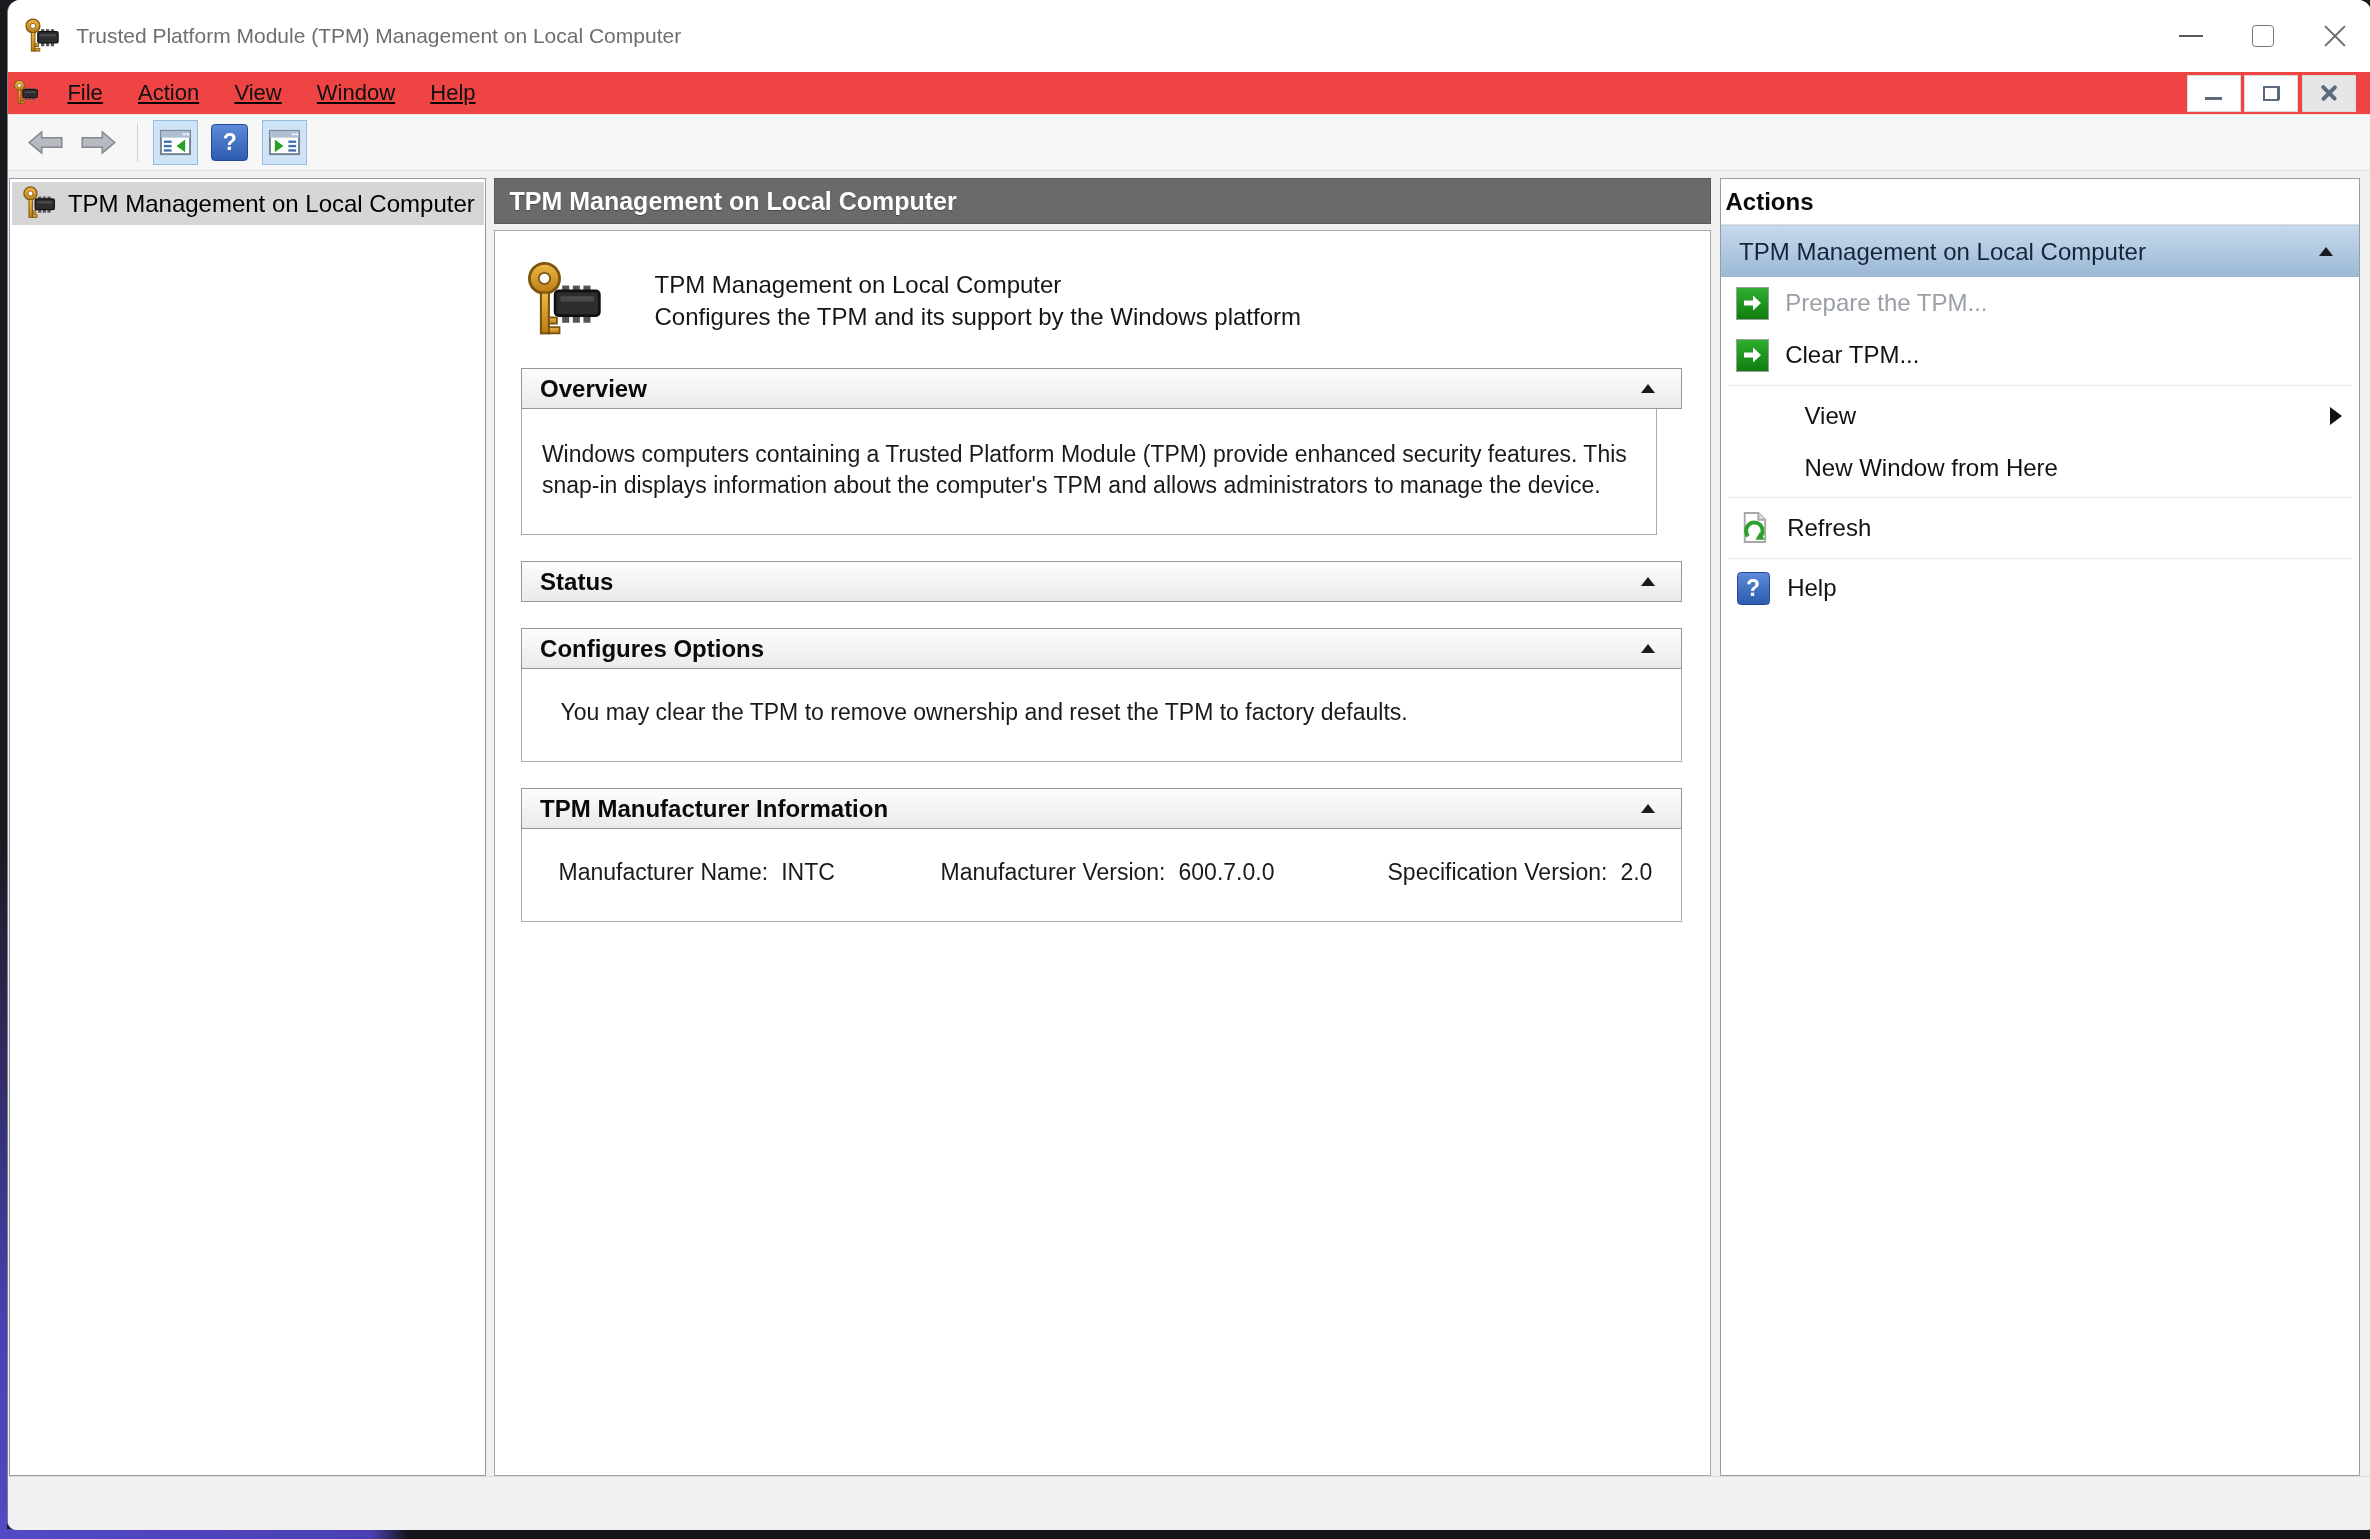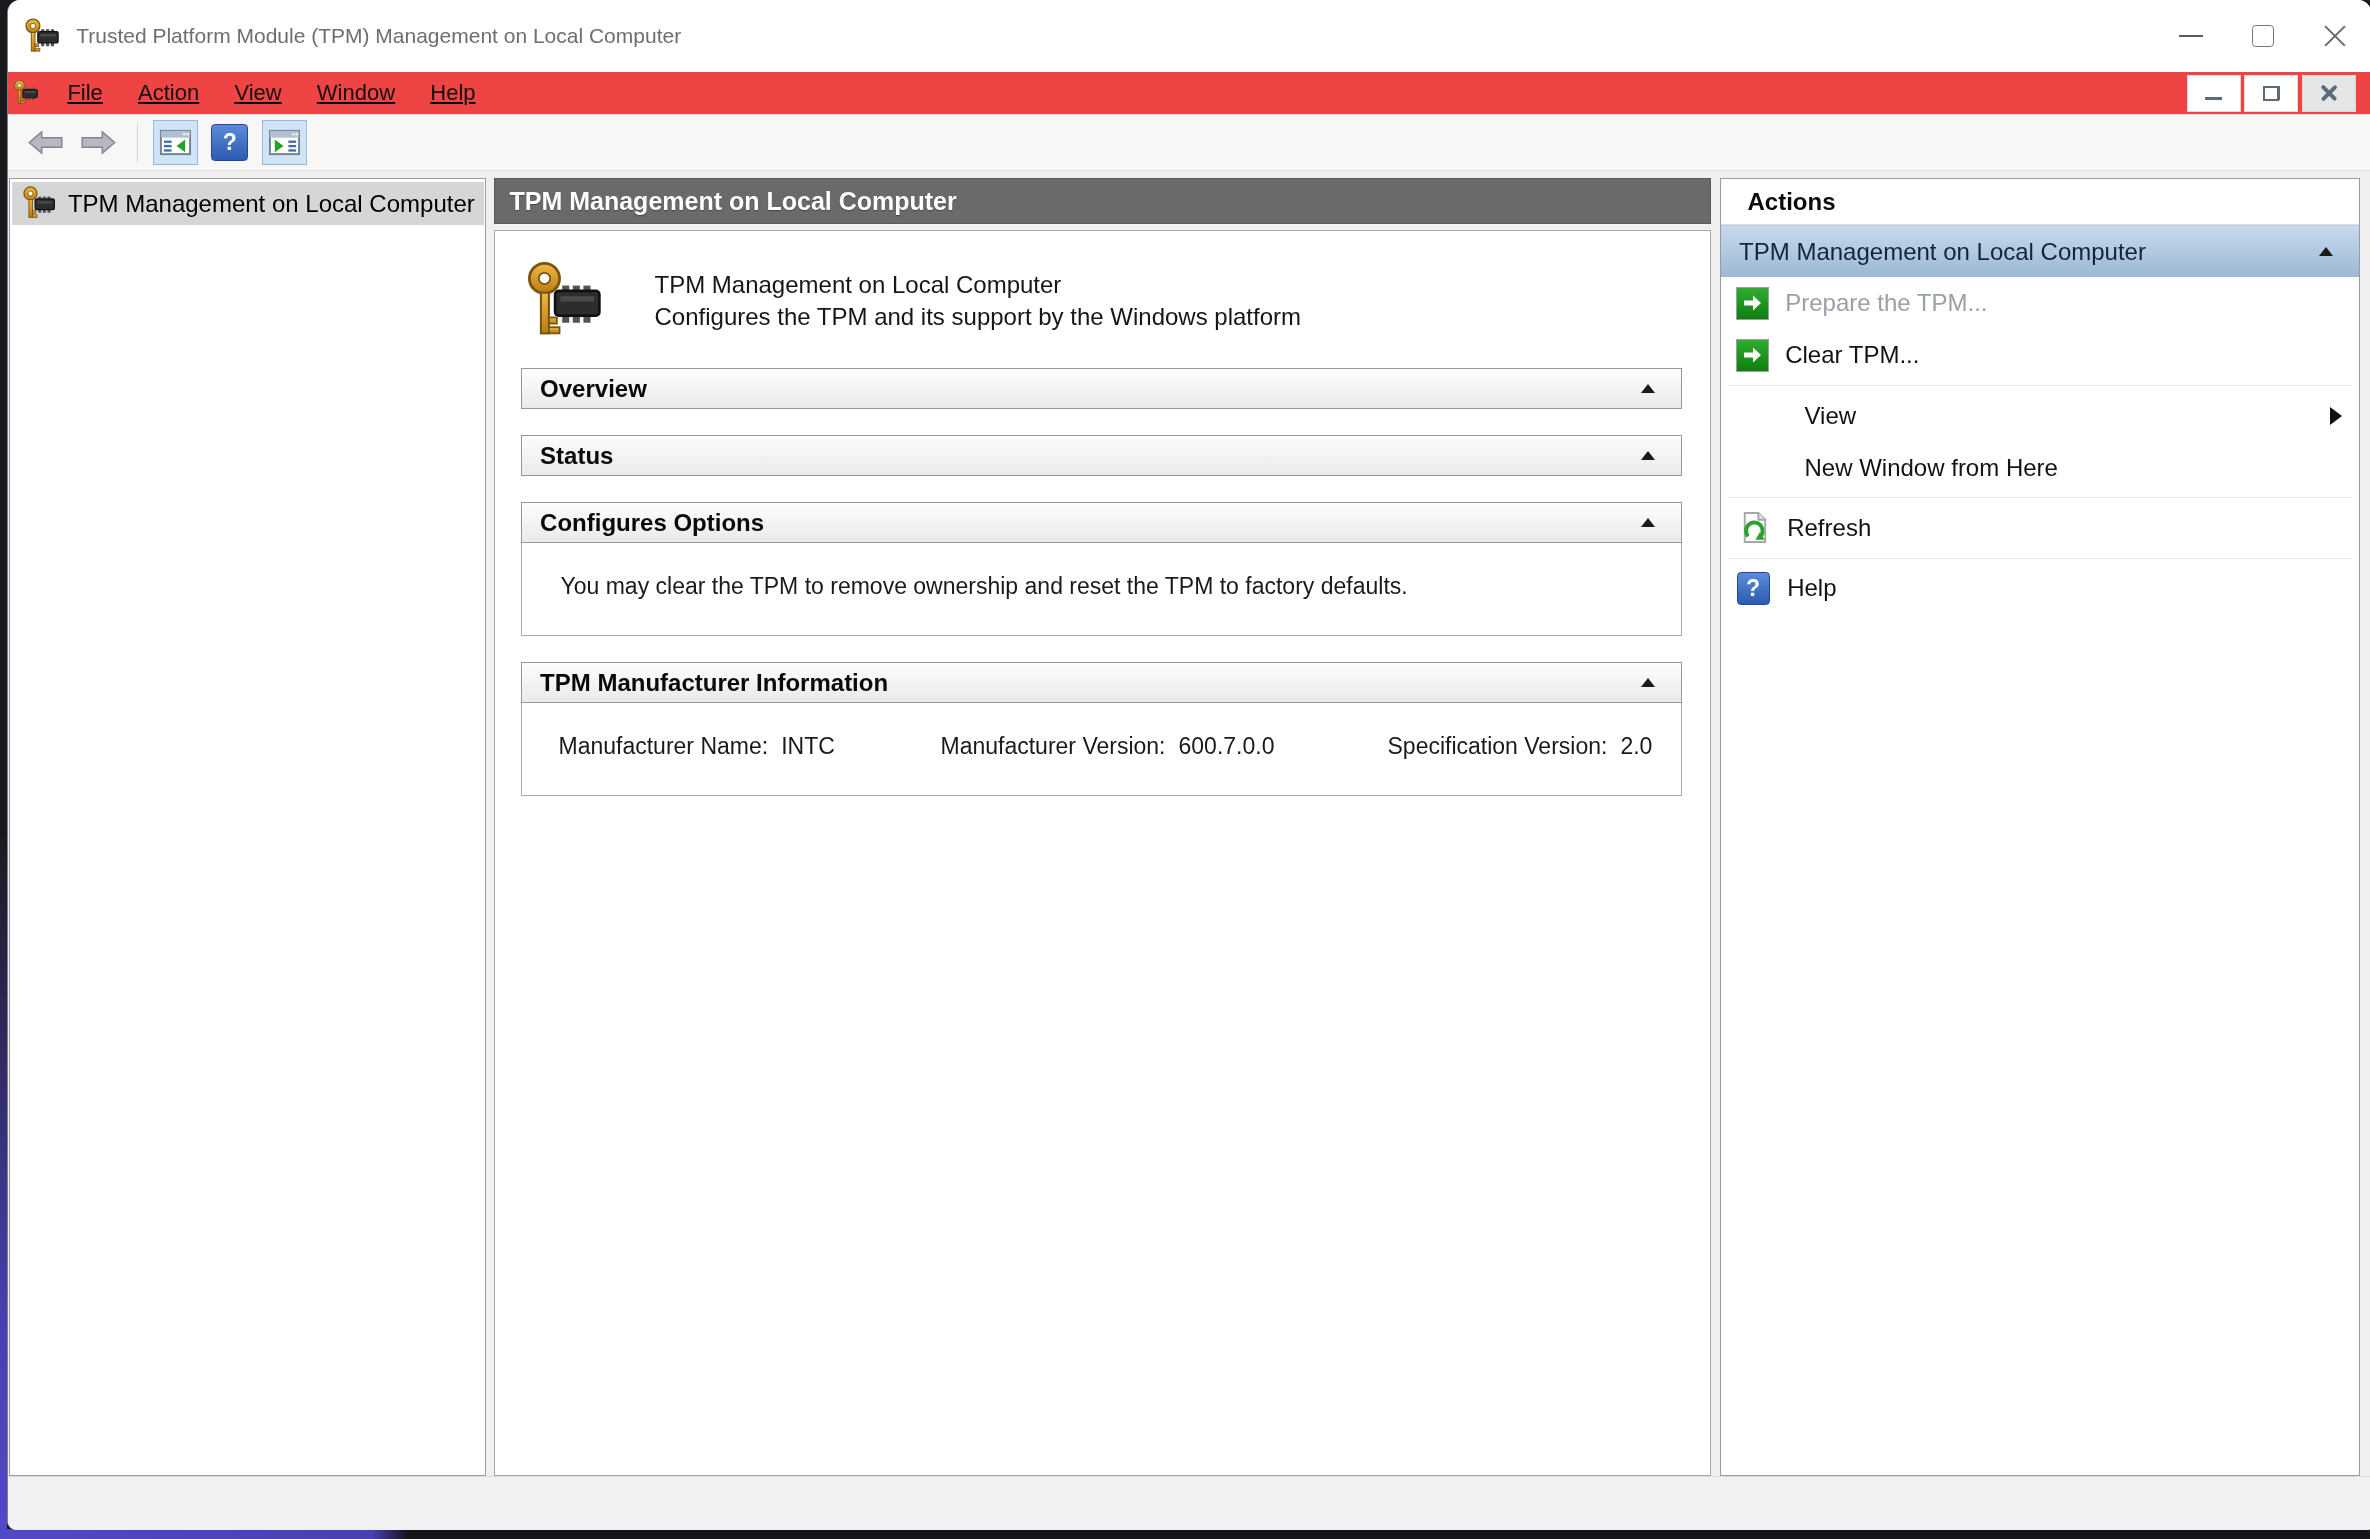--- a/index.html
+++ b/index.html
@@ -83,21 +83,21 @@
   .section-body { border:0.9px solid #ababab; border-top:none; background:#fff; font-size:23px; color:#1a1a1a; }
   .body-overview { padding:30px 20.4px 33px 20.4px; line-height:31px; max-width:1136px; }
   .body-status   { padding:28px 24px 33px 28px; }
   .body-options  { padding:30px 24px 35px 39px; }
   .body-mfr { padding:30px 24px 35px 37px; display:grid; grid-template-columns:382px 447px auto; }
   .mfr-field { white-space:nowrap; }
   .mfr-label { color:#1a1a1a;margin-top:48px; }
   .mfr-value { margin-left:13px; }
 
   .actions-pane { left:1712px; right:11px; }
-  .actions-title { height:46px; display:flex; align-items:center; padding-left:27px;
+  .actions-title { height:46px; display:flex; align-items:center; padding-left:5px;
     font-weight:bold; font-size:24px; color:#0a0a0a; border-bottom:0.9px solid #e2e2e2;text-align:center; }
   .actions-group-header { height:52px; background:linear-gradient(#c6daee,#9cb8d4); border-top:0.9px solid #b9cbdd;
     display:flex; align-items:center; padding:0 18.6px; }
   .actions-group-header .grp-text { font-size:24px; color:#16233a; }
   .actions-group-header .collapse-btn { margin-left:auto; }
   .action-row { height:52px; display:flex; align-items:center; padding-left:15px; position:relative; }
   .action-ico { width:35px; height:35px; flex:0 0 auto; display:flex; align-items:center; justify-content:center; }
   .action-label { margin-left:16.7px; font-size:24px; color:#131313; }
   .action-label.indent { margin-left:69px; }
   .action-row.disabled .action-label { color:#9aa0a6; }
@@ -271,20 +271,21 @@
 
         <div class="sections">
 
           <div class="section">
             <div class="section-header">
               <div class="section-title">Overview</div>
               <div class="collapse-btn">
                   <div class="tri-up"></div>
                 </div>
             </div>
+            <div class="section-body body-overview">Windows computers containing a Trusted Platform Module (TPM) provide enhanced security features. This snap-in displays information about the computer's TPM and allows administrators to manage the device.</div>
           </div>
 
           <div class="section">
             <div class="section-header">
               <div class="section-title">Status</div>
               <div class="collapse-btn">
                   <div class="tri-up"></div>
                 </div>
             </div>
           </div>

